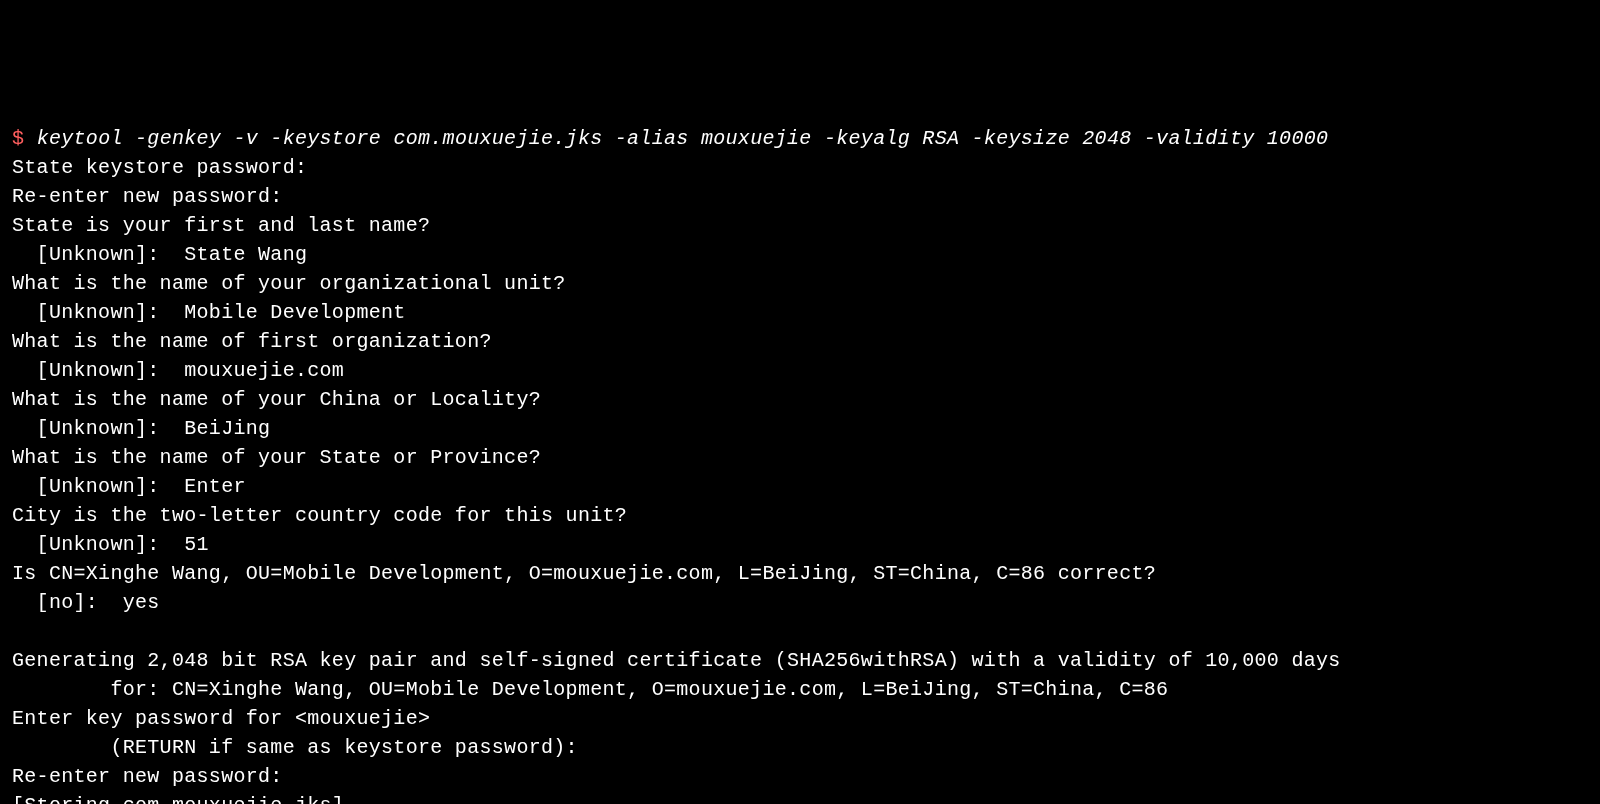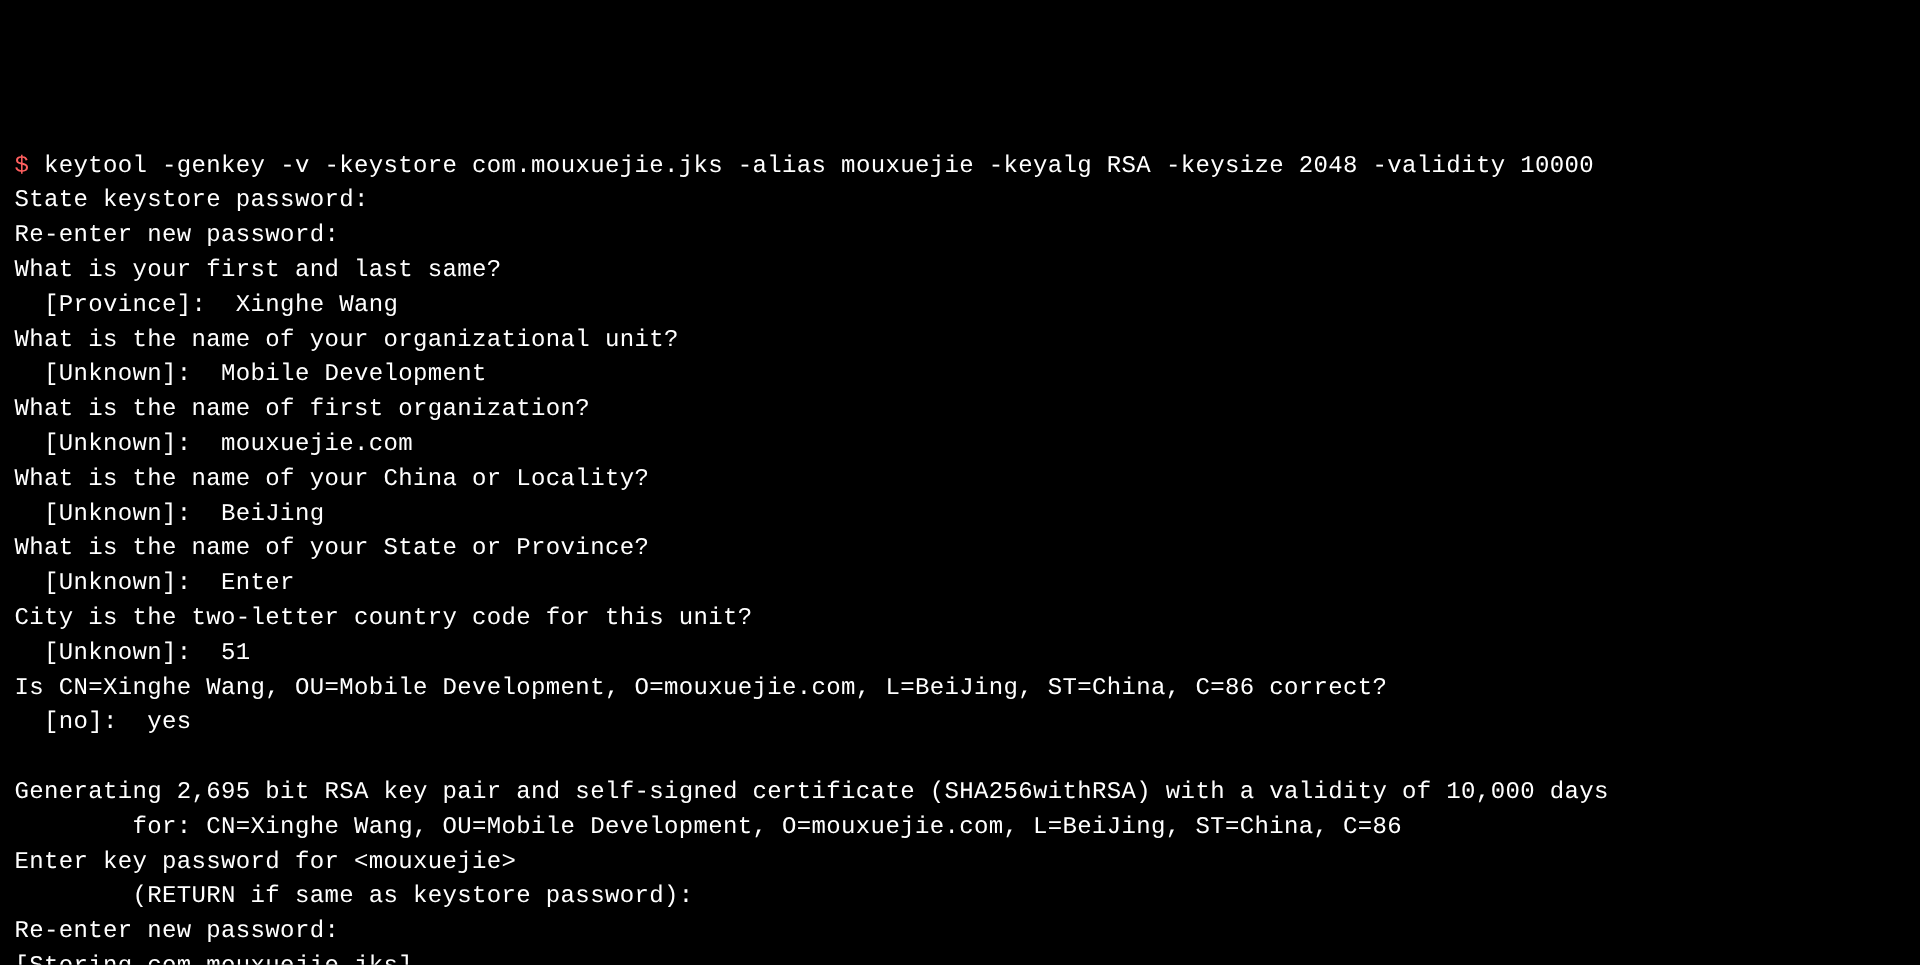--- a/index.html
+++ b/index.html
@@ -18,46 +18,47 @@
       height: 804px;
       overflow: hidden;
       white-space: pre;
       letter-spacing: 0.3px;
     }
     .prompt-symbol {
       color: #ff5f5f;
     }
     .cmd-line {
       display: inline;
+      font-style: italic;
     }
   </style>
 </head>
 <body>
 
 
 
 <div><span class="prompt-symbol">$</span> <span class="cmd-line">keytool -genkey -v -keystore com.mouxuejie.jks -alias mouxuejie -keyalg RSA -keysize 2048 -validity 10000</span>
 <span>State keystore password:</span>
 <span>Re-enter new password:</span>
-<span>What is your first and last same?</span>
-<span>  [Province]:  Xinghe Wang</span>
+<span>State is your first and last name?</span>
+<span>  [Unknown]:  State Wang</span>
 <span>What is the name of your organizational unit?</span>
 <span>  [Unknown]:  Mobile Development</span>
 <span>What is the name of first organization?</span>
 <span>  [Unknown]:  mouxuejie.com</span>
 <span>What is the name of your China or Locality?</span>
 <span>  [Unknown]:  BeiJing</span>
 <span>What is the name of your State or Province?</span>
 <span>  [Unknown]:  Enter</span>
 <span>City is the two-letter country code for this unit?</span>
 <span>  [Unknown]:  51</span>
 <span>Is CN=Xinghe Wang, OU=Mobile Development, O=mouxuejie.com, L=BeiJing, ST=China, C=86 correct?</span>
 <span>  [no]:  yes</span>
 <span></span>
-<span>Generating 2,695 bit RSA key pair and self-signed certificate (SHA256withRSA) with a validity of 10,000 days</span>
+<span>Generating 2,048 bit RSA key pair and self-signed certificate (SHA256withRSA) with a validity of 10,000 days</span>
 <span>        for: CN=Xinghe Wang, OU=Mobile Development, O=mouxuejie.com, L=BeiJing, ST=China, C=86</span>
 <span>Enter key password for &lt;mouxuejie&gt;</span>
 <span>        (RETURN if same as keystore password):</span>
 <span>Re-enter new password:</span>
 <span>[Storing com.mouxuejie.jks]</span>
 </div>
 
 
 
 

